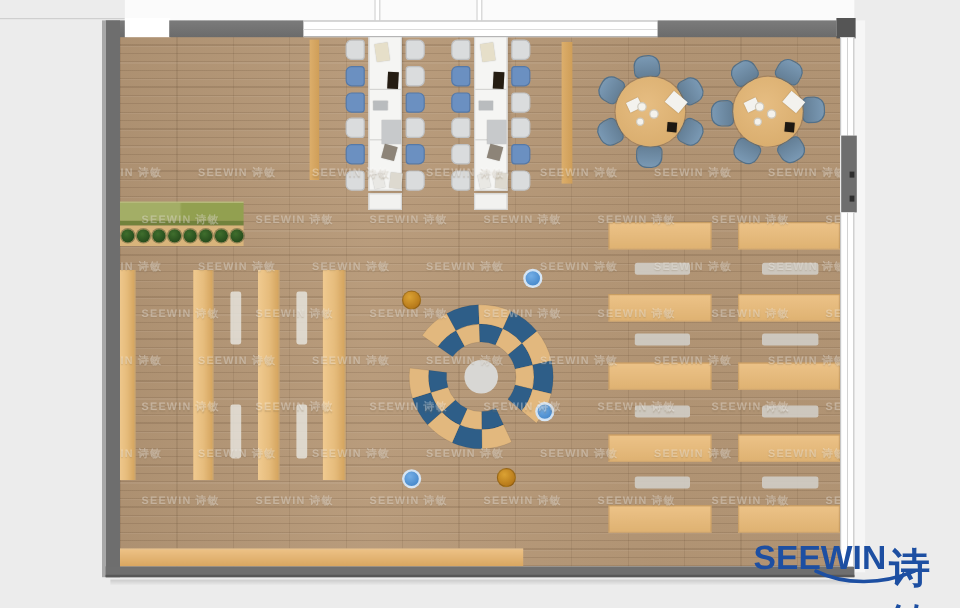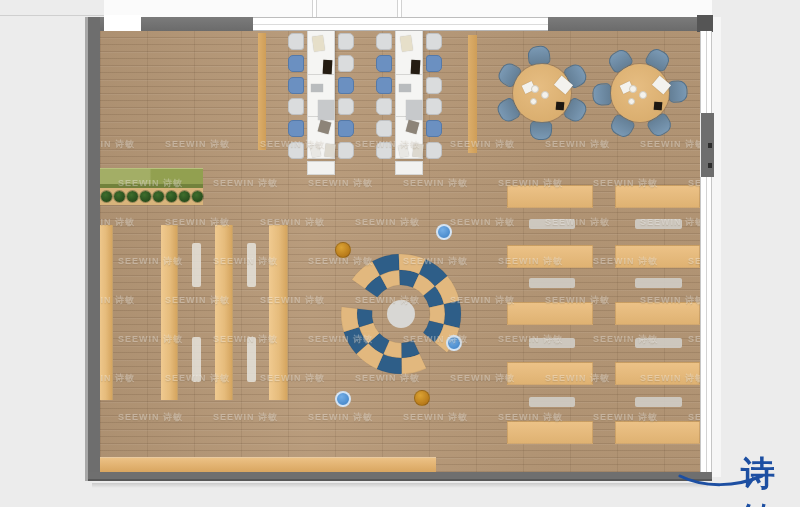--- a/index.html
+++ b/index.html
@@ -285,18 +285,19 @@
       <span class="wmtext" style="position: absolute; box-sizing: border-box; left: 18px; top: 381px;">SEEWIN 诗敏</span>
       <span class="wmtext" style="position: absolute; box-sizing: border-box; left: 113px; top: 381px;">SEEWIN 诗敏</span>
       <span class="wmtext" style="position: absolute; box-sizing: border-box; left: 208px; top: 381px;">SEEWIN 诗敏</span>
       <span class="wmtext" style="position: absolute; box-sizing: border-box; left: 303px; top: 381px;">SEEWIN 诗敏</span>
       <span class="wmtext" style="position: absolute; box-sizing: border-box; left: 398px; top: 381px;">SEEWIN 诗敏</span>
       <span class="wmtext" style="position: absolute; box-sizing: border-box; left: 493px; top: 381px;">SEEWIN 诗敏</span>
       <span class="wmtext" style="position: absolute; box-sizing: border-box; left: 588px; top: 381px;">SEEWIN 诗敏</span>
     </div>
 
   <div id="logo" class="abs">
+    <span class="latin">SEEWIN</span>
     <svg width="88" height="14" viewBox="0 0 88 14">
       <path d="M2,2 C 26,14 58,13 84,2" fill="none" stroke="#1d4fa2" stroke-width="3" stroke-linecap="round"></path>
     </svg>
     <span class="cjk">诗敏</span>
   </div>
 </div>
 
 </body></html>

